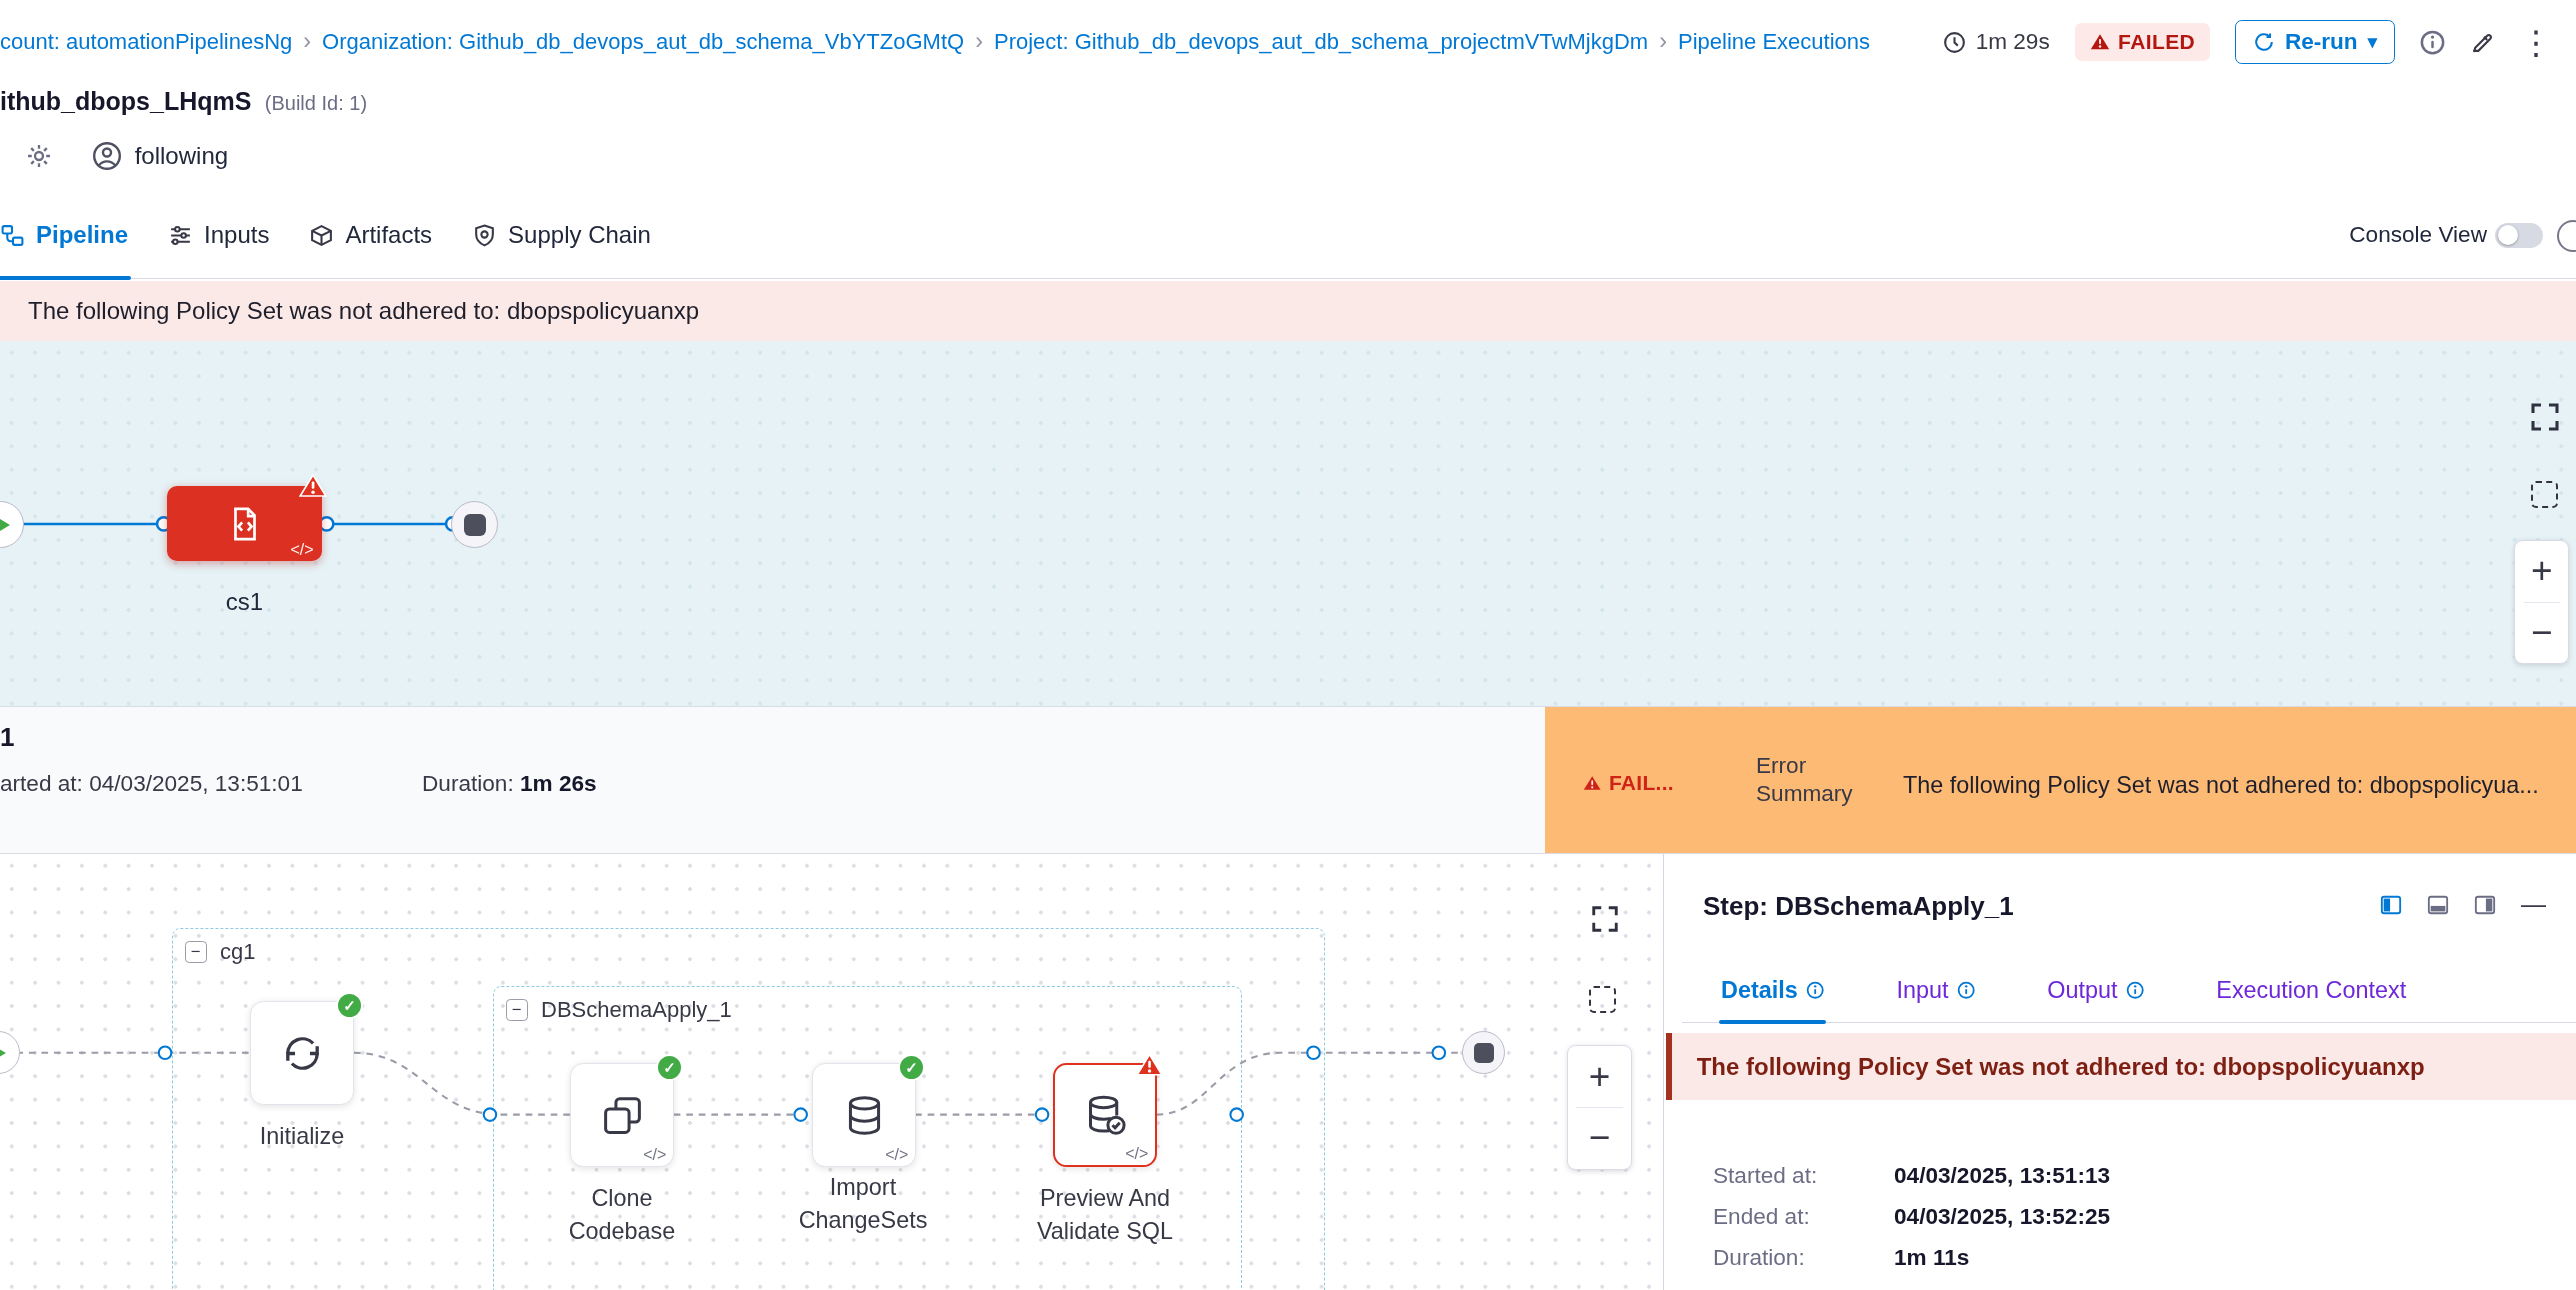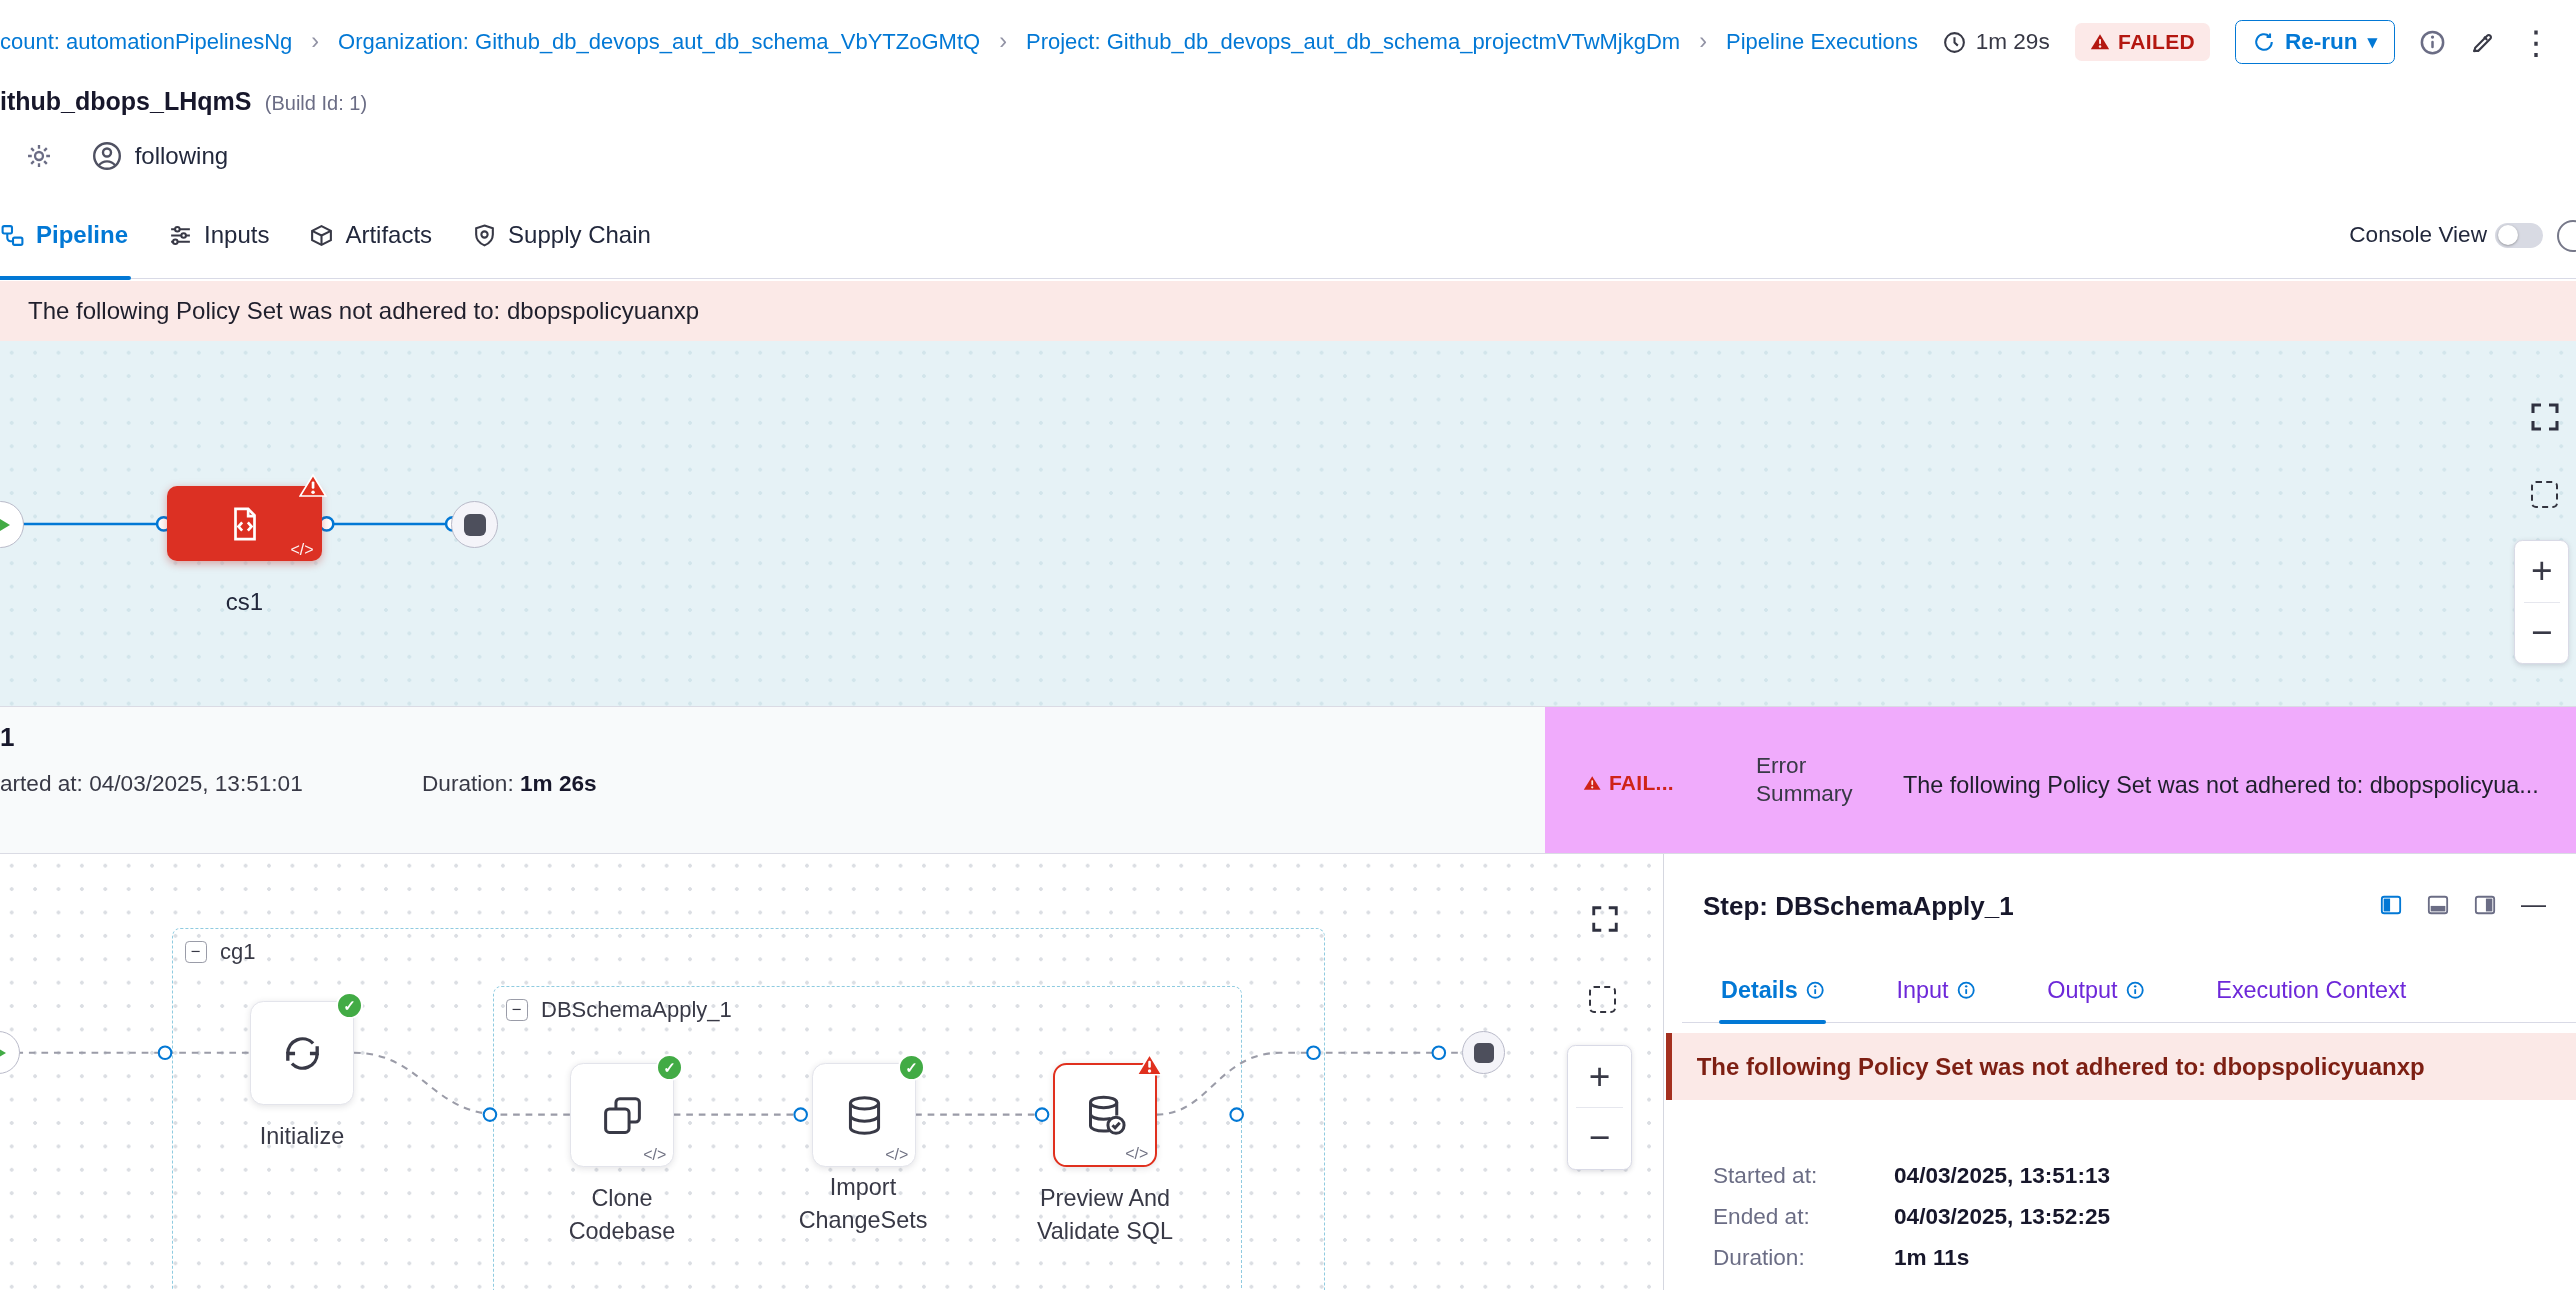--- a/index.html
+++ b/index.html
@@ -5,21 +5,21 @@
   *{box-sizing:border-box;margin:0;padding:0}
   body{margin:0;background:#fff}
   .app{position:relative;width:2576px;height:1291px;background:#fff;overflow:hidden;
        font-family:"Liberation Sans",sans-serif;color:#17172b}
   svg{display:block}
   a{text-decoration:none;cursor:pointer}
   button{font-family:inherit;cursor:pointer}
 
   
   .topbar{position:absolute;left:0;top:0;right:0;height:84px;display:flex;align-items:center}
-  .crumbs{display:flex;align-items:center;gap:19px;font-size:22px;white-space:nowrap}
+  .crumbs{display:flex;align-items:center;gap:11px;font-size:22px;white-space:nowrap}
   .crumb{color:#0278d5}
   .crumb-sep{color:#9293a5;font-size:23.4px;line-height:1}
   .topbar-right{position:absolute;right:23.4px;top:0;height:84px;display:flex;align-items:center;gap:25px}
   .elapsed{display:flex;align-items:center;gap:8.4px;font-size:22.6px;color:#383946}
   .badge-failed{display:flex;align-items:center;gap:8.4px;background:#fce9e8;border-radius:6.7px;
        padding:6.7px 15px;color:#b41710;font-weight:700;font-size:21px;letter-spacing:0.4px}
   .btn-rerun{display:flex;align-items:center;gap:10px;border:1.7px solid #0278d5;border-radius:6.7px;
        padding:8.4px 16.7px;color:#0278d5;font-weight:600;font-size:22.6px;background:#fff}
   .caret{font-size:18.4px;line-height:1}
   .icon-btn{background:none;border:none;color:#4f5162;display:flex;align-items:center}
@@ -73,21 +73,21 @@
   .zoom-divider{height:0.8px;background:#e6e7ee;margin:0 8.4px}
   .tg-zoom{right:6.7px;top:199px;width:55px;height:124px}
 
   
   .stage-bar{position:absolute;left:0;top:706px;right:0;height:148px;background:#f8fafb;
        border-top:0.8px solid #dadbe4;border-bottom:0.8px solid #dadbe4}
   .stage-name{position:absolute;left:0;top:15px;font-size:26px;font-weight:700;color:#17172b}
   .stage-started{position:absolute;left:0;top:64px;font-size:22.6px;color:#383946}
   .stage-duration{position:absolute;left:422px;top:64px;font-size:22.6px;color:#383946}
   .stage-duration .v{font-weight:700;color:#17172b}
-  .stage-error{position:absolute;left:1545px;right:0;top:0;bottom:0;background:#f0abfc}
+  .stage-error{position:absolute;left:1545px;right:0;top:0;bottom:0;background:#fdba74}
   .fail-chip{position:absolute;left:38px;top:64px;display:flex;gap:7.5px;align-items:center;color:#cf2318;
        font-weight:700;font-size:21px;letter-spacing:0.3px}
   .err-sum-label{position:absolute;left:211px;top:45px;width:125px;font-size:22.6px;color:#383946;line-height:28px}
   .err-sum-msg{position:absolute;left:358px;right:0;top:65px;font-size:23.4px;color:#1f1f2c;white-space:nowrap;overflow:hidden}
 
   
   .bottom{position:absolute;left:0;top:854px;right:0;bottom:0}
   .stage-graph{position:absolute;left:0;top:0;bottom:0;width:1664px;background-color:#fff;
        background-image:radial-gradient(#dbdee3 1.7px,transparent 2.1px);background-size:23.4px 23.4px;
        border-right:0.8px solid #d5d7e0}

